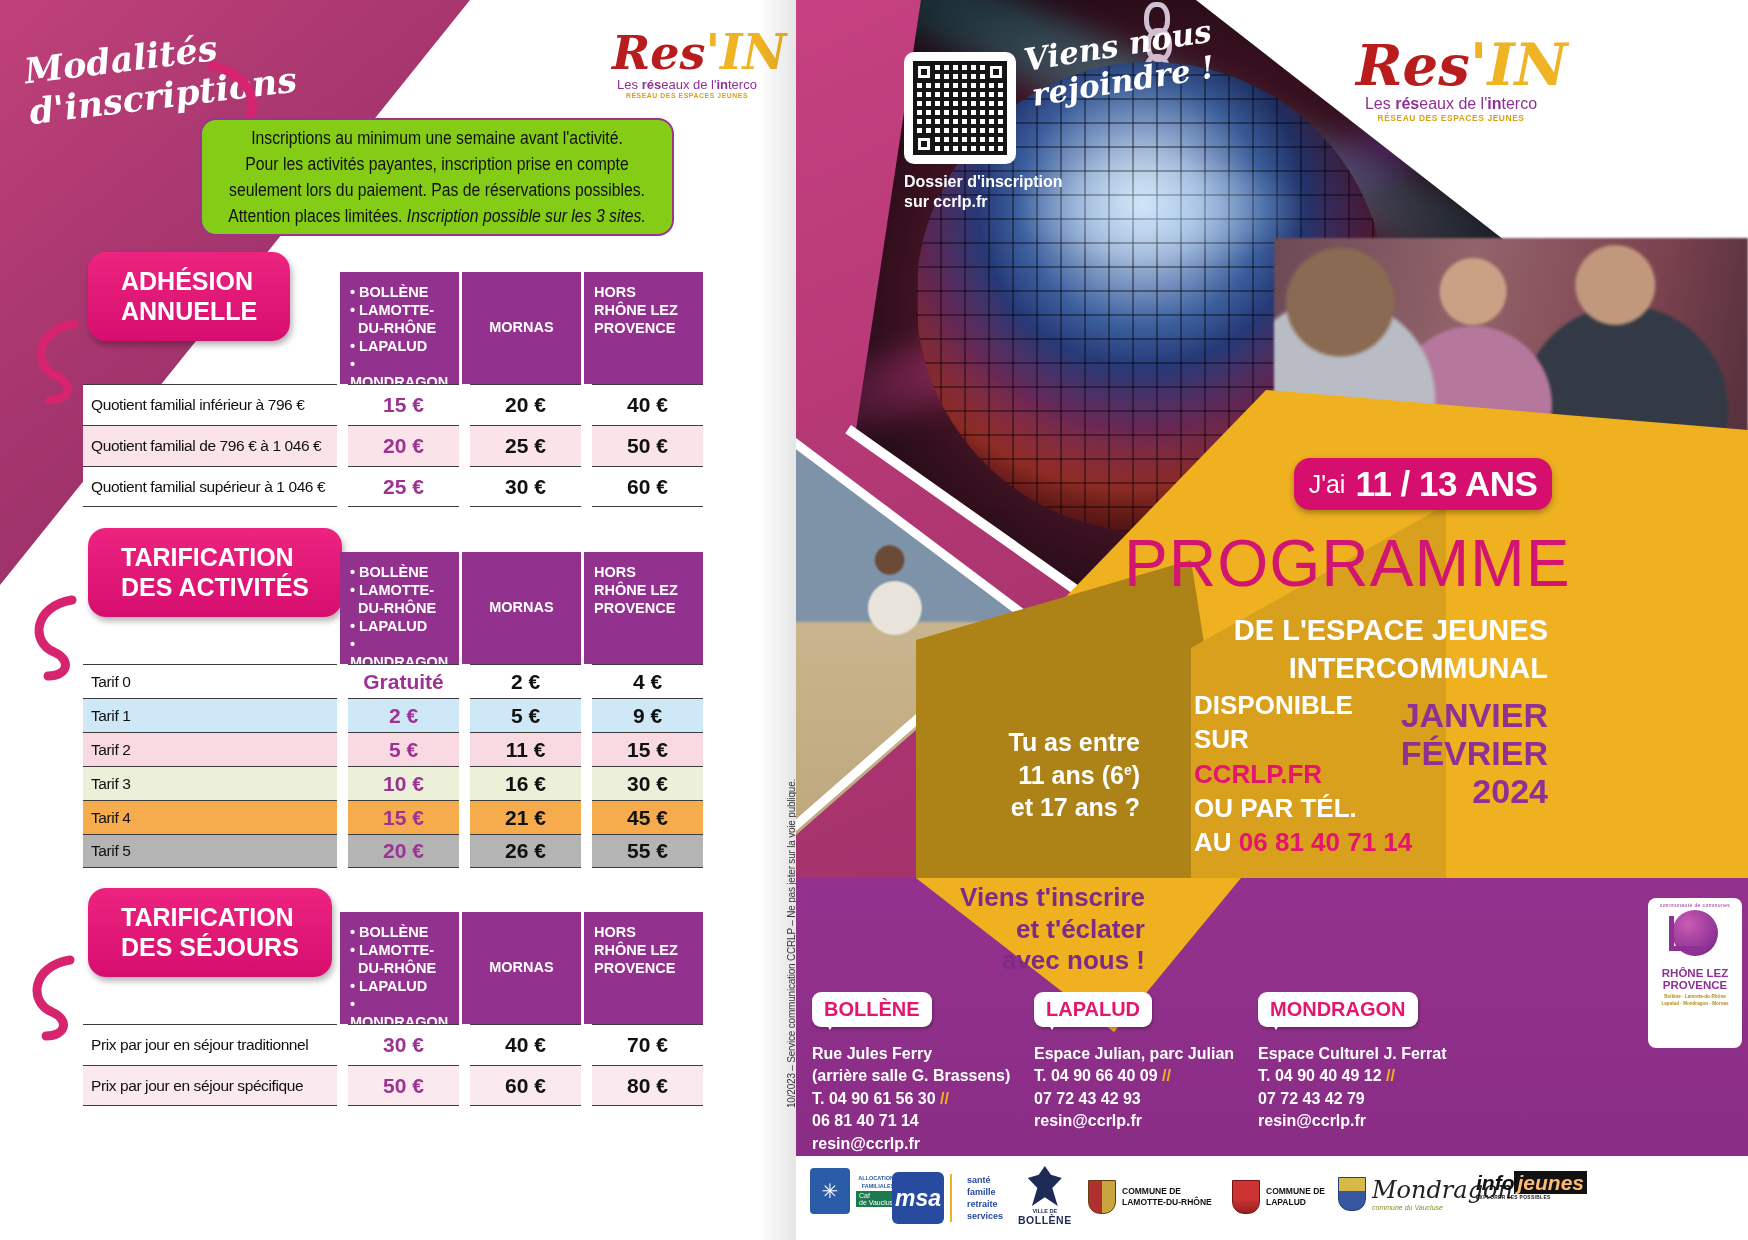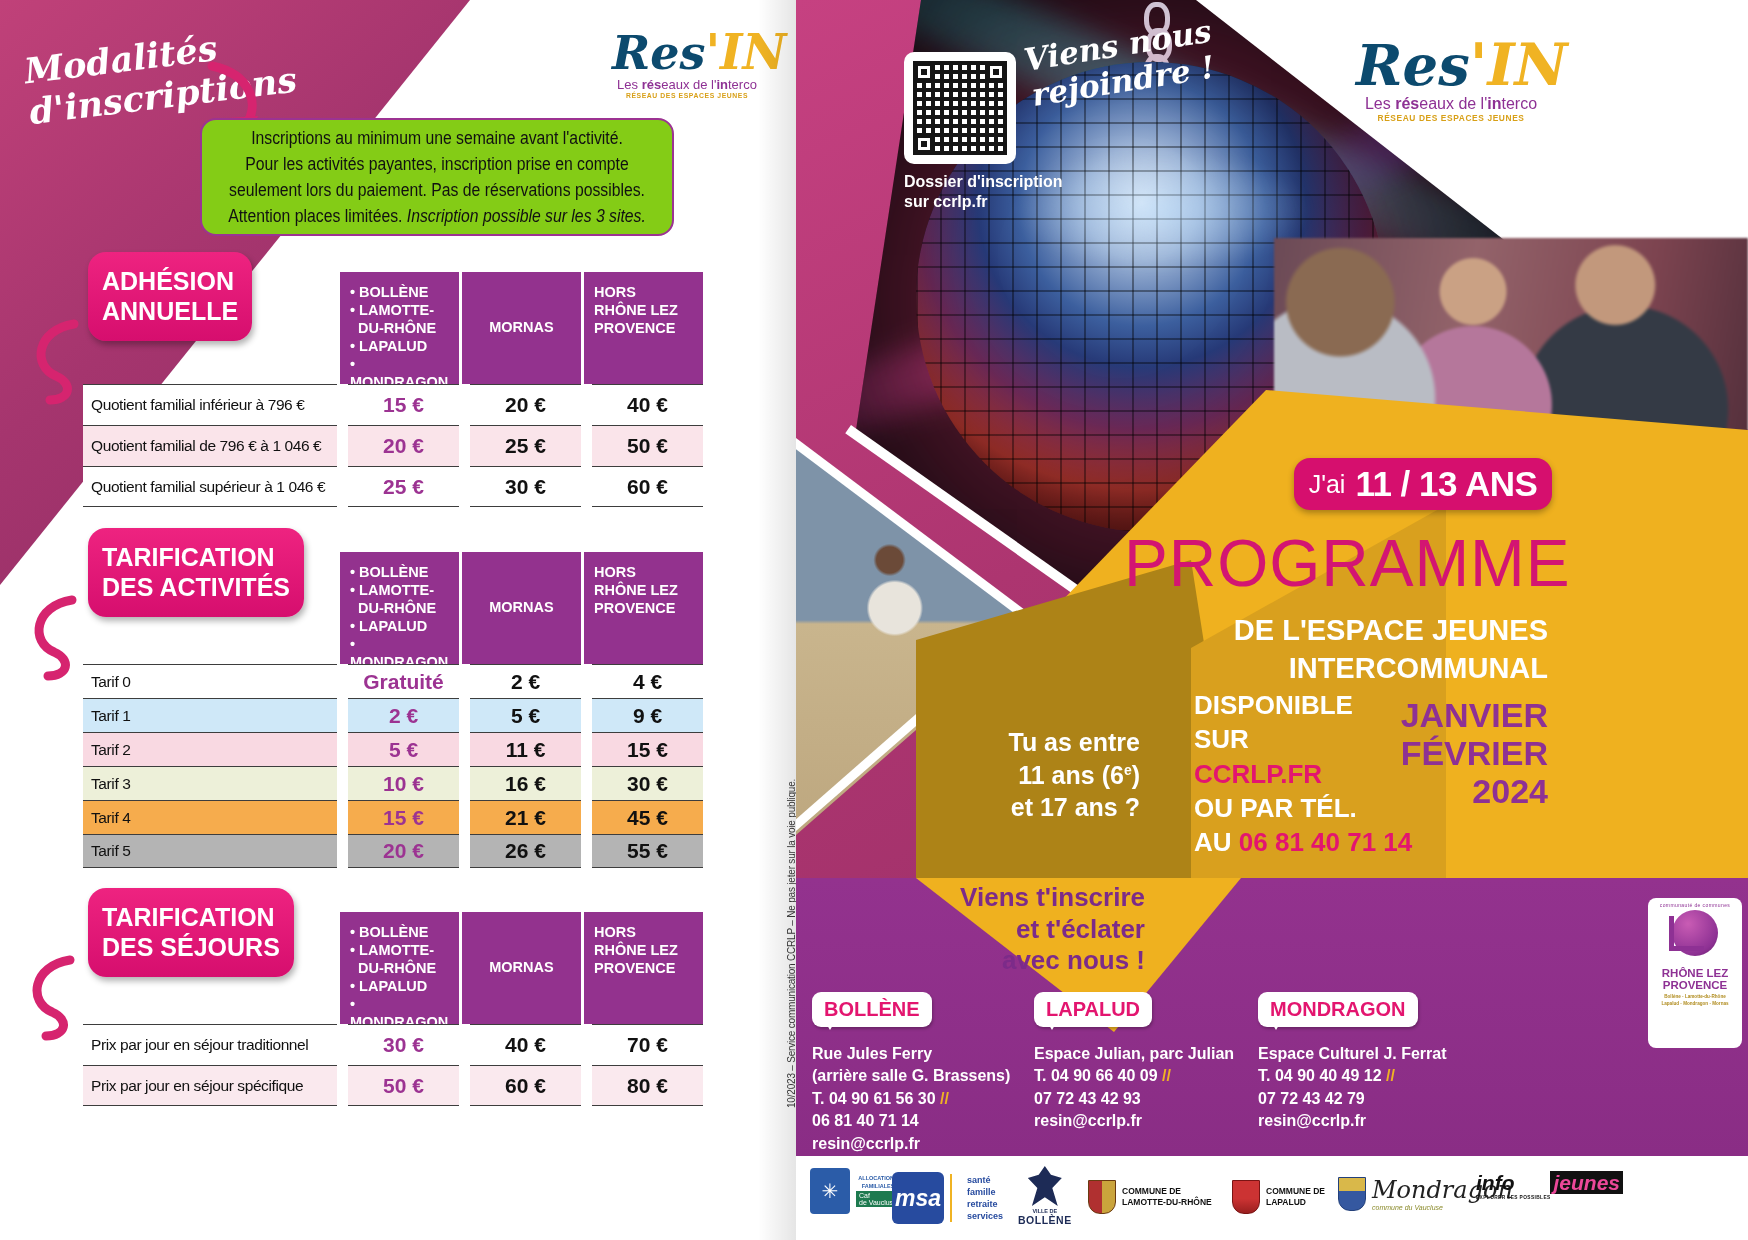--- a/index.html
+++ b/index.html
@@ -14,31 +14,31 @@
     clip-path:polygon(0 0,100% 0,0 100%);filter:drop-shadow(4px 4px 6px rgba(0,0,0,.25));}
   .script{font-family:"DejaVu Serif",serif;font-style:italic;color:#fff;font-weight:bold;}
   .modalites{left:26px;top:34px;font-size:35px;line-height:1.18;transform:rotate(-7deg);}
   .intro-box{left:200px;top:118px;width:470px;height:114px;border:2px solid #9c3392;border-radius:16px;
     background:#84cc16;display:flex;align-items:center;justify-content:center;text-align:center;}
   .intro-in{font-size:17.5px;line-height:1.5;color:#111;transform:scaleX(.9);width:112%;}
   .intro-in i{font-style:italic;}
 
   
   .resin{text-align:center;line-height:1;}
-  .resin .rs{font-family:"DejaVu Serif",serif;font-style:italic;font-weight:bold;color:#0c4a6e;}
+  .resin .rs{font-family:"DejaVu Serif",serif;font-style:italic;font-weight:bold;color:#b91c1c;}
   .resin .rin{font-family:"DejaVu Serif",serif;font-style:italic;font-weight:bold;color:#f0b323;}
   .resin .tag{color:#8e3194;margin-top:2px;}
   .resin .tag b{font-weight:bold;}
   .resin .sub{color:#d8a018;font-weight:bold;letter-spacing:.6px;margin-top:2px;}
   .resin-l .rs{font-size:46px;} .resin-l .rin{font-size:48px;} .resin-l .tag{font-size:13px;} .resin-l .sub{font-size:6.8px;}
   .resin-r .rs{font-size:56px;} .resin-r .rin{font-size:58px;} .resin-r .tag{font-size:16px;} .resin-r .sub{font-size:8.4px;}
 
   
   .badge{position:absolute;background:linear-gradient(180deg,#ee2380,#d60e6e);color:#fff;font-weight:bold;
-    font-size:25px;line-height:1.18;padding:15px 14px;border-radius:18px;box-shadow:2px 4px 6px rgba(0,0,0,.3);}
+    font-size:25px;line-height:1.18;padding:15px 33px;border-radius:18px;box-shadow:2px 4px 6px rgba(0,0,0,.3);}
   .ptable{position:absolute;display:grid;grid-template-columns:262px 119px 119px 119px;column-gap:3px;}
   .t1{left:75px;top:272px;grid-template-rows:112px repeat(3,41px);}
   .t2{left:75px;top:552px;grid-template-rows:112px repeat(6,34px);}
   .t3{left:75px;top:912px;grid-template-rows:112px repeat(2,41px);}
   .th{background:#93328e;color:#fff;font-weight:bold;font-size:14.5px;line-height:1.24;padding:12px 9px 8px 10px;}
   .thc{display:flex;align-items:center;justify-content:center;padding:0;}
   .th-empty{background:transparent;}
   .td{display:flex;align-items:center;border-top:1.5px solid #3d3d3d;margin-left:8px;}
   .rowlast{border-bottom:1.5px solid #3d3d3d;}
   .td.label{padding-left:8px;font-size:15.5px;letter-spacing:-.4px;color:#111;}
@@ -146,21 +146,21 @@
   .bol-txt{text-align:center;font-size:5.5px;color:#1d2b56;font-weight:bold;}
   .bol-txt .big{font-size:10.5px;letter-spacing:.5px;}
   .crest{width:26px;height:32px;border-radius:0 0 12px 12px;}
   .crest.red{background:linear-gradient(180deg,#c33 55%,#9a1f1f);border:1.5px solid #7a1414;}
   .crest.mix{background:linear-gradient(90deg,#b03030 50%,#caa43c 50%);border:1.5px solid #6a3a10;}
   .crest.blu{background:linear-gradient(180deg,#d9b84a 40%,#3558a0 40%);border:1.5px solid #23407a;}
   .commune-cap{font-size:8.5px;line-height:1.25;color:#111;}
   .mond-script{font-family:"DejaVu Serif",serif;font-style:italic;font-size:24px;color:#222;}
   .mond-sub{font-size:7px;color:#8a8a2a;font-style:italic;}
   .ij-ic{font-size:21px;font-weight:bold;font-style:italic;color:#111;line-height:.9;}
-  .ij-ic .j{background:#111;color:#ec4899;padding:0 3px;margin-left:36px;}
+  .ij-ic .j{background:#111;color:#fdba74;padding:0 3px;}
   .ij-sub{font-size:4.8px;color:#111;font-weight:bold;letter-spacing:.4px;}
 </style>
 </head>
 <body>
 
 <div class="sheet">
 
   <div class="corner-tri"></div>
   <div class="abs script modalites pre">Modalités
 d'inscriptions</div>

